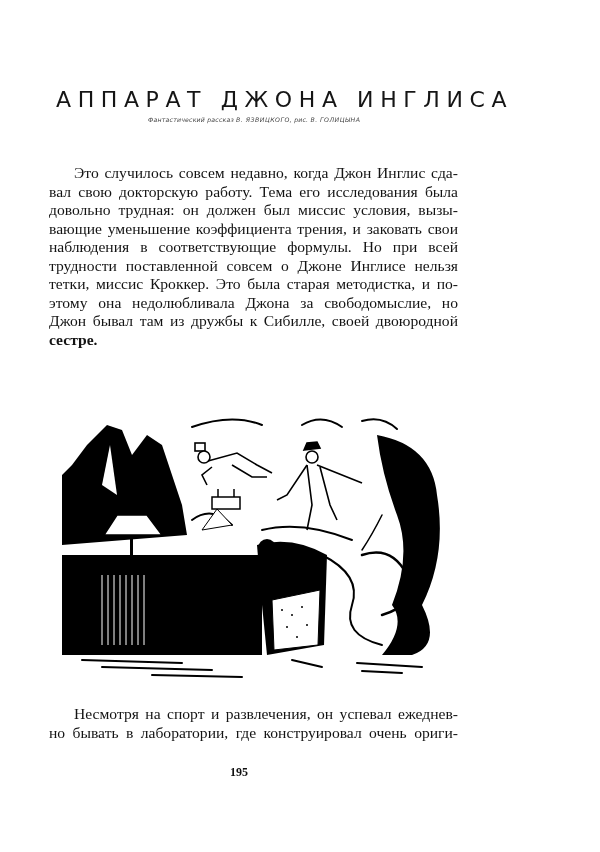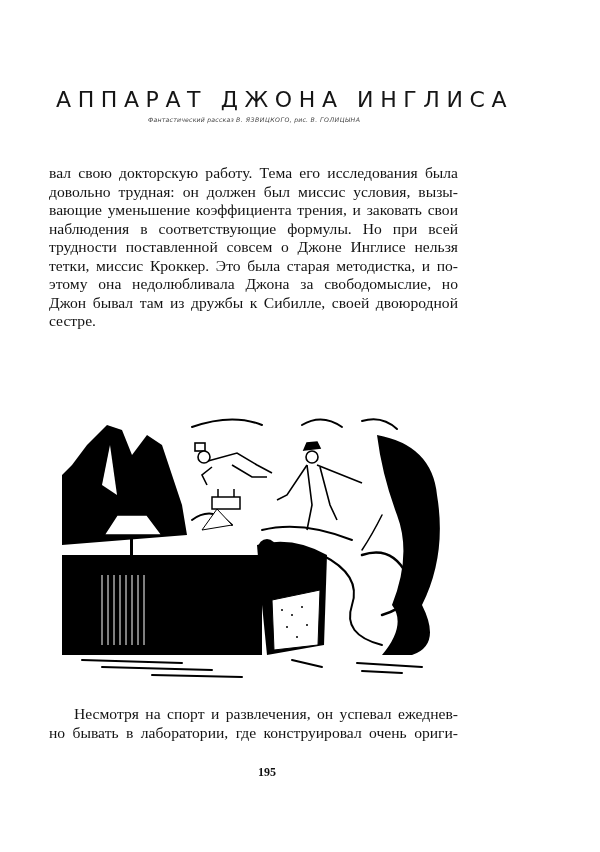--- a/index.html
+++ b/index.html
@@ -18,42 +18,43 @@
       font-family: "DejaVu Sans", sans-serif; font-size: 6.2px; font-style: italic;
       white-space: nowrap; color: #444; letter-spacing: 0.2px;
     }
     .subtitle .caps { font-style: italic; letter-spacing: 0.5px; }
     .para {
       position: absolute; left: 49px; width: 409px;
       font-size: 15.6px; line-height: 18.5px; text-align: justify;
       text-align-last: auto; margin: 0; color: #141414;
     }
     .para .line { display: block; text-align: justify; text-align-last: justify; white-space: nowrap; }
-    .para .line.last { text-align-last: left; }
+    .para .line.last { text-align-last: left; font-weight: bold; }
     .para .line.indent { padding-left: 25px; }
     #para1 { top: 164px; }
     #para2 { top: 705px; }
     .illustration {
       position: absolute; left: 62px; top: 405px; width: 400px; height: 280px;
     }
     .page-number {
-      position: absolute; left: 252px; top: 765px; width: 30px; text-align: center;
+      position: absolute; left: 224px; top: 765px; width: 30px; text-align: center;
       font-size: 12px; font-weight: bold; color: #111;
     }
   </style>
 </head>
 <body>
 
 <div class="title">АППАРАТ ДЖОНА ИНГЛИСА</div>
 
 <div class="subtitle">
   <span>Фантастический рассказ </span><span class="caps">В. ЯЗВИЦКОГО</span><span>, рис. </span><span class="caps">В. ГОЛИЦЫНА</span>
 </div>
 
 <div class="para" id="para1">
+  <span class="line indent">Это случилось совсем недавно, когда Джон Инглис сда-</span>
   <span class="line">вал свою докторскую работу. Тема его исследования была</span>
   <span class="line">довольно трудная: он должен был миссис условия, вызы-</span>
   <span class="line">вающие уменьшение коэффициента трения, и заковать свои</span>
   <span class="line">наблюдения в соответствующие формулы. Но при всей</span>
   <span class="line">трудности поставленной совсем о Джоне Инглисе нельзя</span>
   <span class="line">тетки, миссис Кроккер. Это была старая методистка, и по-</span>
   <span class="line">этому она недолюбливала Джона за свободомыслие, но</span>
   <span class="line">Джон бывал там из дружбы к Сибилле, своей двоюродной</span>
   <span class="line last">сестре.</span>
 </div>

